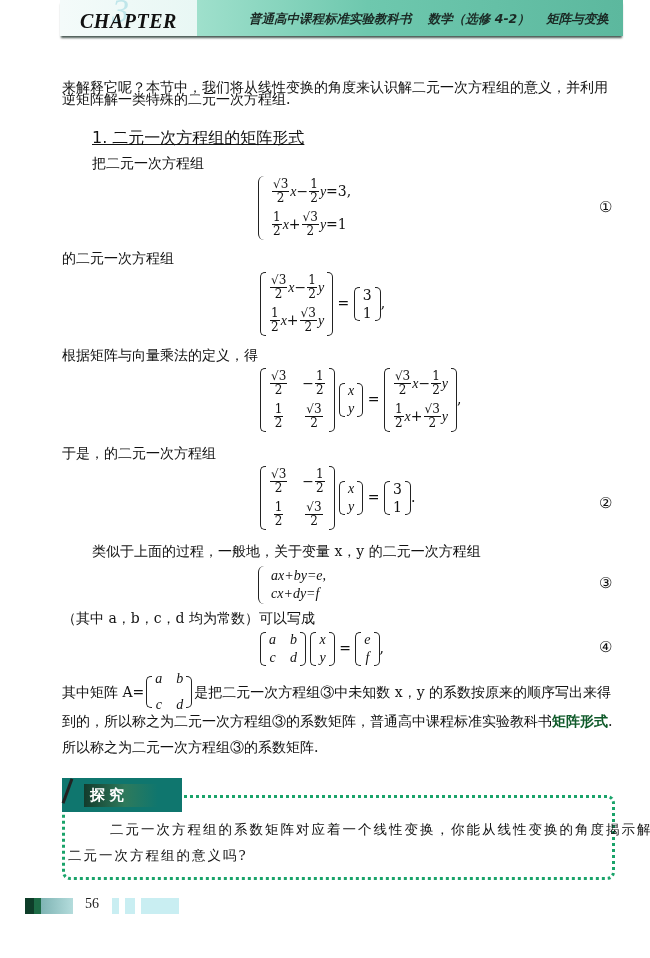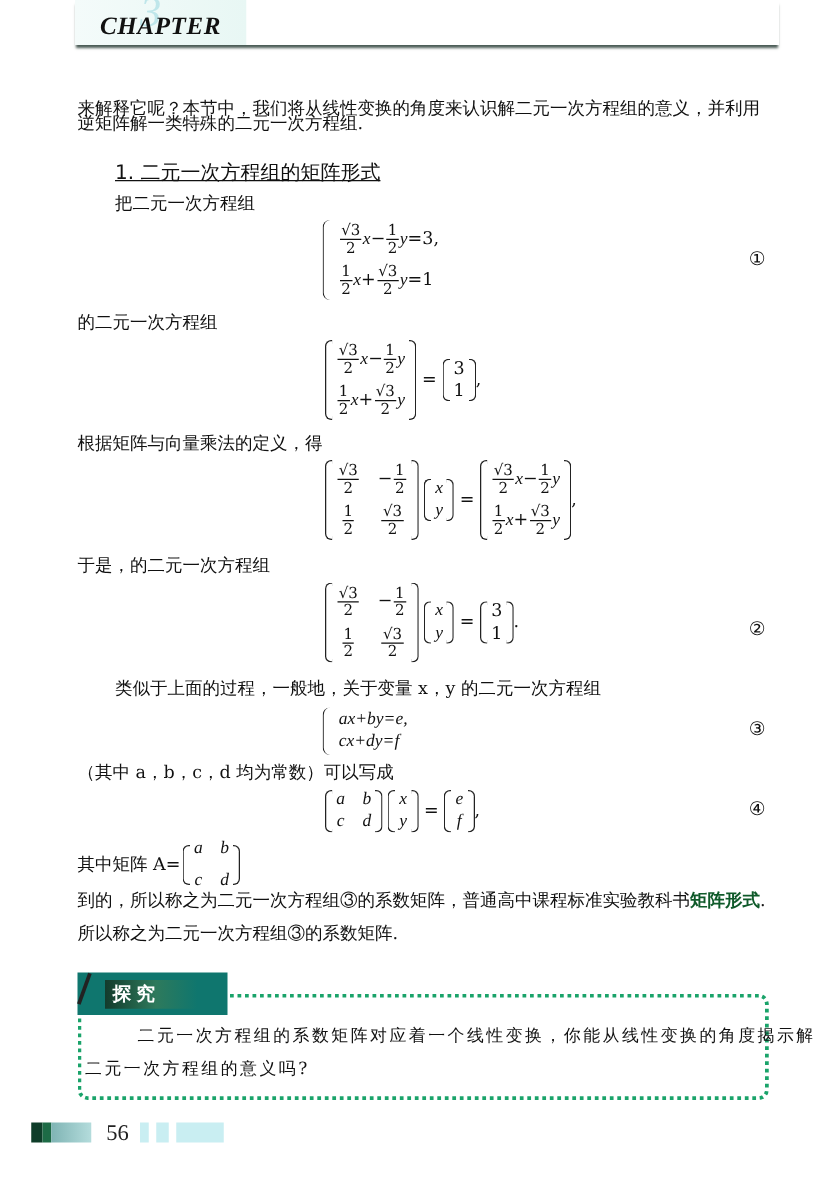--- a/index.html
+++ b/index.html
@@ -38,32 +38,39 @@
   
   .explore-box { left:62px; top:795px; width:553px; height:85px; border:3px dotted #1aa36a; border-radius:8px; box-sizing:border-box; }
   .explore-tag { left:62px; top:778px; width:120px; height:34px; background:#0f766e; }
   .explore-label { position:absolute; left:22px; top:6px; font-family:"DejaVu Sans",sans-serif; font-weight:bold; font-size:15px; color:#fff; background:linear-gradient(90deg,#133b2c,#2e7a5c 55%,rgba(120,200,170,0)); padding:2px 30px 2px 6px; letter-spacing:4px; }
   .explore-slash { position:absolute; left:4px; top:0; width:3px; height:26px; background:#222; transform:rotate(20deg); }
   .explore-text { font-size:13.5px; letter-spacing:2px; line-height:26px; white-space:nowrap; }
 
   
   .foot-bars { left:25px; top:898px; height:16px; display:flex; }
   .foot-bars div { height:16px; }
-  .page-no { left:85px; top:896px; font-family:"Liberation Serif",serif; font-size:18px; color:#222; }
+  .page-no { left:85px; top:896px; font-family:"Liberation Serif",serif; font-size:14px; color:#222; }
   .foot-deco { left:112px; top:898px; display:flex; gap:6px; }
   .foot-deco div { height:16px; background:#c9eef2; }
 </style>
 </head>
 <body>
 
 <div class="abs hdr">
   <div class="hdr-left">
     <span class="chapter-num">3</span>
     <span class="chapter">CHAPTER</span>
   </div>
+  <div class="hdr-right">
+    <div class="hdr-title">
+      <span>普通高中课程标准实验教科书</span>
+      <span>数学（选修 4-2）</span>
+      <span>矩阵与变换</span>
+    </div>
+  </div>
 </div>
 
 <div class="abs p" style="left:62px;top:58px;margin-top:16px;">来解释它呢？本节中，我们将从线性变换的角度来认识解二元一次方程组的意义，并利用</div>
 <div class="abs p" style="left:62px;top:86px;">逆矩阵解一类特殊的二元一次方程组.</div>
 
 <div class="abs sec" style="left:92px;top:128px;text-decoration:underline;">1. 二元一次方程组的矩阵形式</div>
 <div class="abs p" style="left:92px;top:150px;">把二元一次方程组</div>
 
 <div class="abs mathrow" style="left:258px;top:176px;">
   <div class="mat">
@@ -274,20 +281,21 @@
   <div class="mat mathrow" style="height:32px;margin:0 2px;">
       <span class="paren l"></span>
       <div class="cells" style="grid-template-columns:auto auto;row-gap:0;">
         <i class="v">a</i>
         <i class="v">b</i>
         <i class="v">c</i>
         <i class="v">d</i>
       </div>
       <span class="paren r"></span>
     </div>
+  <span>是把二元一次方程组③中未知数 x，y 的系数按原来的顺序写出来得</span>
 </div>
 <div class="abs p" style="left:62px;top:708px;">
   <span>到的，所以称之为二元一次方程组③的系数矩阵，普通高中课程标准实验教科书</span><span class="green">矩阵形式</span><span>.</span>
 </div>
 <div class="abs p" style="left:62px;top:734px;">所以称之为二元一次方程组③的系数矩阵.</div>
 
 <div class="abs explore-box"></div>
 <div class="abs explore-tag">
   <span class="explore-slash"></span>
   <span class="explore-label">探究</span>

